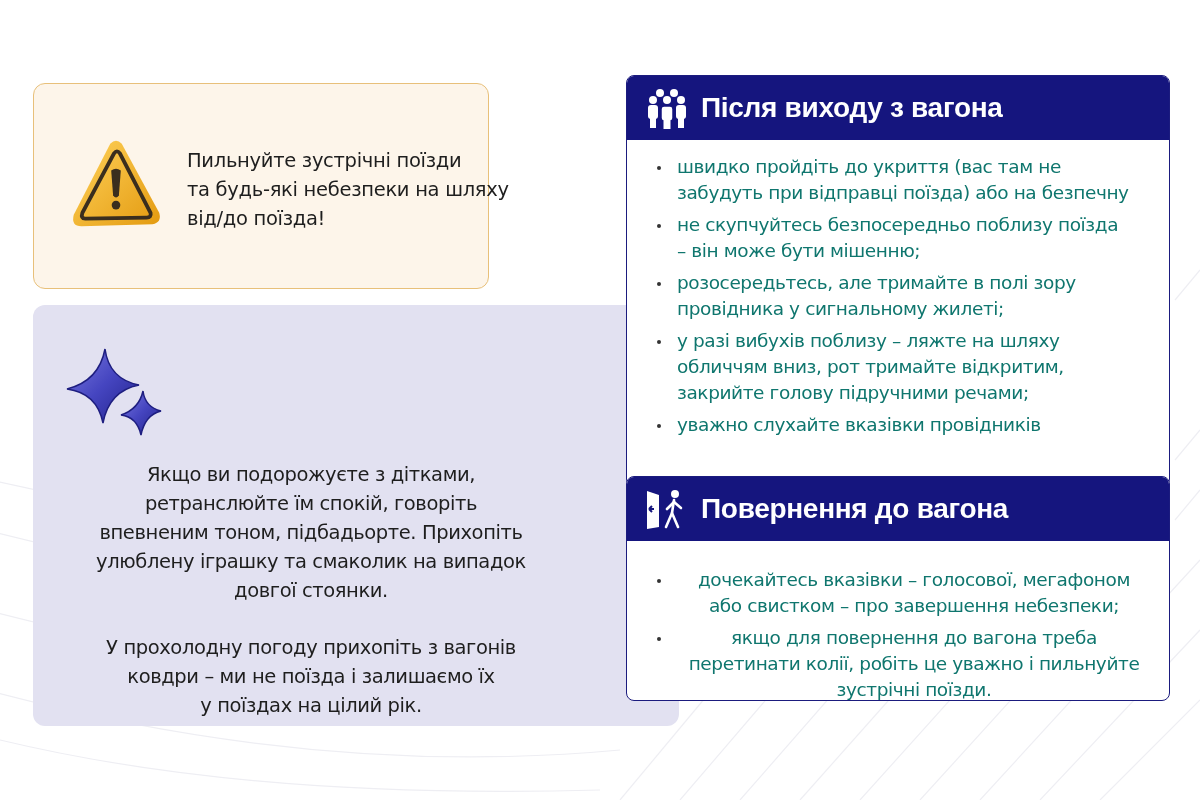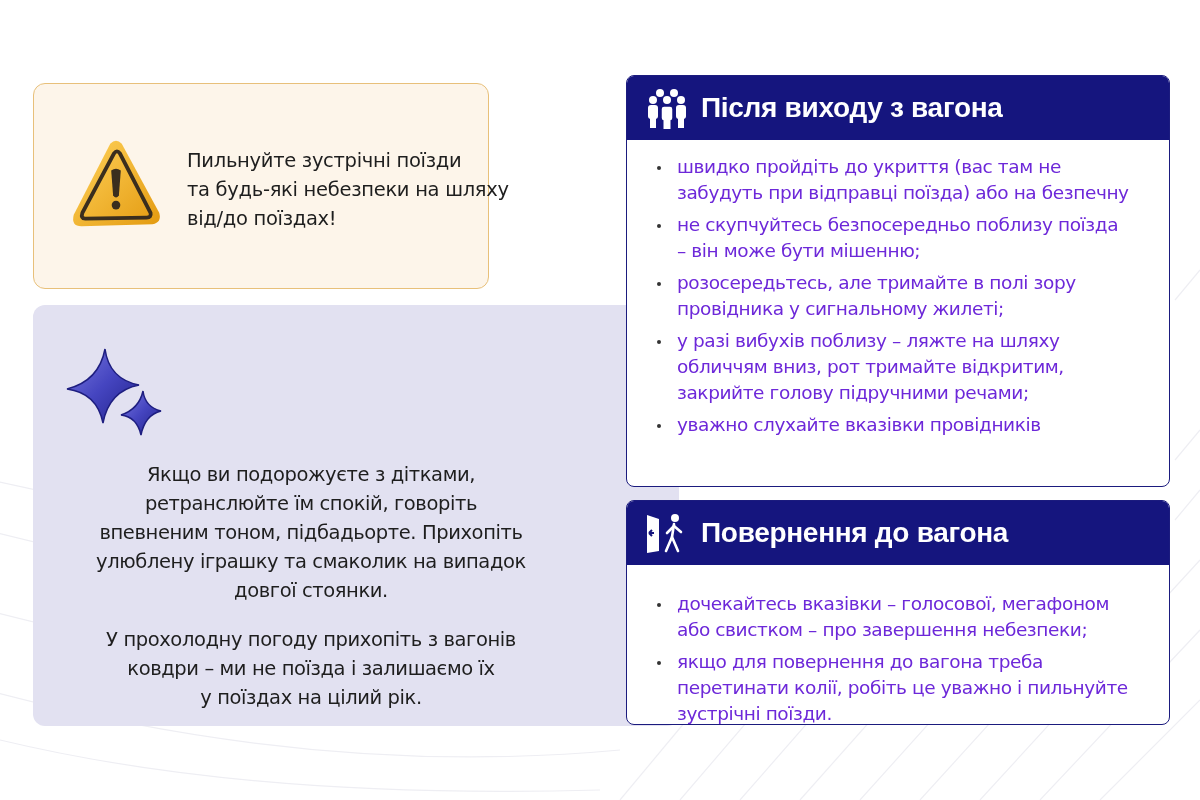--- a/index.html
+++ b/index.html
@@ -26,42 +26,42 @@
 
     .kids-card {
       position: absolute; left: 33px; top: 305px; width: 646px; height: 421px;
       background: #e2e1f1; border-radius: 12px; text-align: center;
     }
     .stars-icon { position: absolute; left: 30px; top: 40px; width: 110px; height: 100px; }
     .kids-text {
       position: absolute; left: 33px; top: 155px; width: 490px;
       font-size: 19.5px; line-height: 29px; color: #1e1e1e; letter-spacing: -0.4px;
     }
-    .kids-text p + p { margin-top: 20px; }
+    .kids-text p + p { margin-top: 28px; }
 
     
     .info-card {
       position: absolute; left: 626px; width: 544px;
       background: #ffffff; border: 1.5px solid #1b1b7e; border-radius: 8px; overflow: hidden;
     }
     .info-card.after { top: 75px; height: 412px; }
-    .info-card.return { top: 500px; height: 225px; }
+    .info-card.return { top: 476px; height: 225px; text-align: center; }
     .card-header {
       background: #15157e; height: 64px; display: flex; align-items: center;
       padding-left: 18px; color: #ffffff;
     }
     .card-header .hdr-icon { width: 44px; height: 44px; margin-right: 12px; flex: none; }
     .card-header .hdr-title {
       font-family: "Liberation Sans", sans-serif;
       font-size: 28px; font-weight: bold; letter-spacing: -0.3px;
     }
     .bullets { list-style: none; padding: 14px 18px 0 28px; }
     .bullets li {
       position: relative; padding-left: 22px;
-      font-size: 18.5px; line-height: 26px; color: #6d28d9; letter-spacing: -0.4px;
+      font-size: 18.5px; line-height: 26px; color: #0f766e; letter-spacing: -0.4px;
       margin-bottom: 6px;
     }
     .bullets li::before {
       content: ""; position: absolute; left: 2px; top: 12px;
       width: 4px; height: 4px; border-radius: 50%; background: #333;
     }
     .bullets li.bold { font-weight: normal; }
     .info-card.return .bullets { padding-top: 26px; }
   </style>
 </head>
@@ -100,21 +100,21 @@
         </linearGradient>
       </defs>
       <path d="M44 8 Q50 2 56 8 L95 80 Q98 90 88 92 L14 94 Q3 94 6 82 Z" fill="url(#wg)"></path>
       <path d="M48 18 Q51 14 54 18 L86 80 Q87 85 82 85 L18 86 Q13 86 15 80 Z" fill="none" stroke="#3a2e1e" stroke-width="4"></path>
       <path d="M45 36 Q50 32 55 36 L53 62 Q50 66 47 62 Z" fill="#3a2e1e"></path>
       <circle cx="50" cy="72" r="4.5" fill="#3a2e1e"></circle>
     </svg>
     <div class="warn-text">
       <div>Пильнуйте зустрічні поїзди</div>
       <div>та будь-які небезпеки на шляху</div>
-      <div>від/до поїздах!</div>
+      <div>від/до поїзда!</div>
     </div>
   </div>
 
   <div class="kids-card">
     <svg class="stars-icon" viewBox="0 0 110 100">
       <defs>
         <linearGradient id="sg" x1="0" y1="0" x2="1" y2="1">
           <stop offset="0" stop-color="#7b7be0"></stop>
           <stop offset="0.5" stop-color="#4545c0"></stop>
           <stop offset="1" stop-color="#22228a"></stop>

